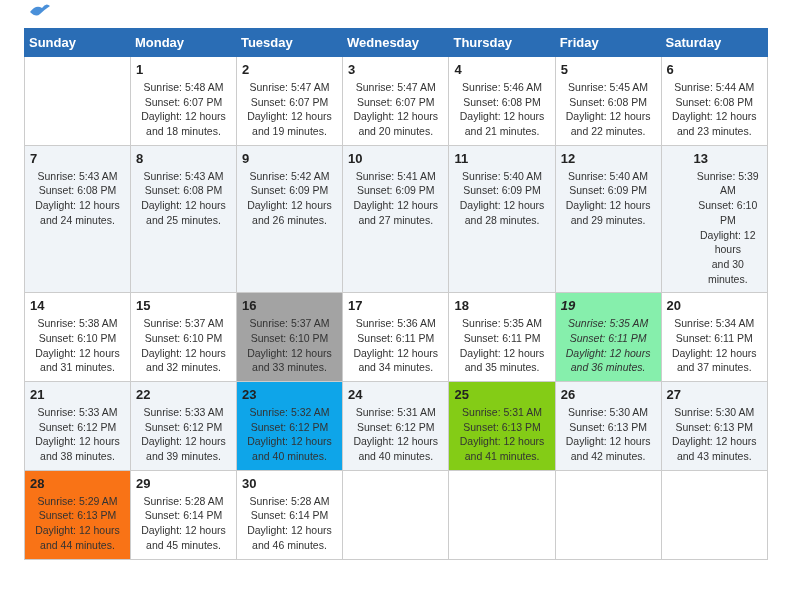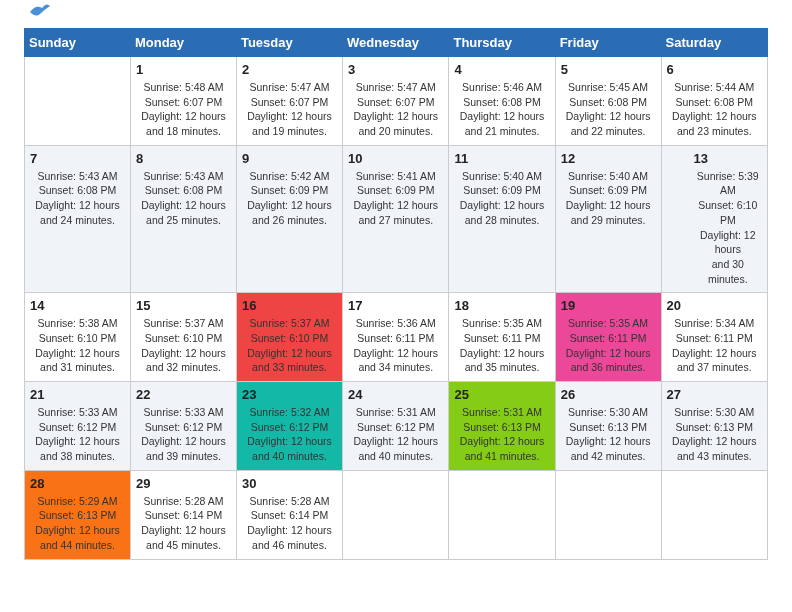--- a/index.html
+++ b/index.html
@@ -172,51 +172,51 @@
       </tr>
       <tr>
         <td style="background: rgb(255, 255, 255);">
           <span class="day-num">14</span>
           <div class="day-info">Sunrise: 5:38 AM<br>Sunset: 6:10 PM<br>Daylight: 12 hours<br>and 31 minutes.</div>
         </td>
         <td style="background: rgb(255, 255, 255);">
           <span class="day-num">15</span>
           <div class="day-info">Sunrise: 5:37 AM<br>Sunset: 6:10 PM<br>Daylight: 12 hours<br>and 32 minutes.</div>
         </td>
-        <td style="background: #ef4444;">
+        <td style="background: #a3a3a3;">
           <span class="day-num">16</span>
           <div class="day-info">Sunrise: 5:37 AM<br>Sunset: 6:10 PM<br>Daylight: 12 hours<br>and 33 minutes.</div>
         </td>
         <td style="background: rgb(255, 255, 255);">
           <span class="day-num">17</span>
           <div class="day-info">Sunrise: 5:36 AM<br>Sunset: 6:11 PM<br>Daylight: 12 hours<br>and 34 minutes.</div>
         </td>
         <td style="background: rgb(255, 255, 255);">
           <span class="day-num">18</span>
           <div class="day-info">Sunrise: 5:35 AM<br>Sunset: 6:11 PM<br>Daylight: 12 hours<br>and 35 minutes.</div>
         </td>
-        <td style="background: #ec4899;">
+        <td style="background: #86efac; font-style: italic;">
           <span class="day-num">19</span>
           <div class="day-info">Sunrise: 5:35 AM<br>Sunset: 6:11 PM<br>Daylight: 12 hours<br>and 36 minutes.</div>
         </td>
         <td style="background: rgb(255, 255, 255);">
           <span class="day-num">20</span>
           <div class="day-info">Sunrise: 5:34 AM<br>Sunset: 6:11 PM<br>Daylight: 12 hours<br>and 37 minutes.</div>
         </td>
       </tr>
       <tr>
         <td style="background: rgb(240, 244, 248);">
           <span class="day-num">21</span>
           <div class="day-info">Sunrise: 5:33 AM<br>Sunset: 6:12 PM<br>Daylight: 12 hours<br>and 38 minutes.</div>
         </td>
         <td style="background: rgb(240, 244, 248);">
           <span class="day-num">22</span>
           <div class="day-info">Sunrise: 5:33 AM<br>Sunset: 6:12 PM<br>Daylight: 12 hours<br>and 39 minutes.</div>
         </td>
-        <td style="background: #14b8a6;">
+        <td style="background: #0ea5e9;">
           <span class="day-num">23</span>
           <div class="day-info">Sunrise: 5:32 AM<br>Sunset: 6:12 PM<br>Daylight: 12 hours<br>and 40 minutes.</div>
         </td>
         <td style="background: rgb(240, 244, 248);">
           <span class="day-num">24</span>
           <div class="day-info">Sunrise: 5:31 AM<br>Sunset: 6:12 PM<br>Daylight: 12 hours<br>and 40 minutes.</div>
         </td>
         <td style="background: #84cc16;">
           <span class="day-num">25</span>
           <div class="day-info">Sunrise: 5:31 AM<br>Sunset: 6:13 PM<br>Daylight: 12 hours<br>and 41 minutes.</div>

